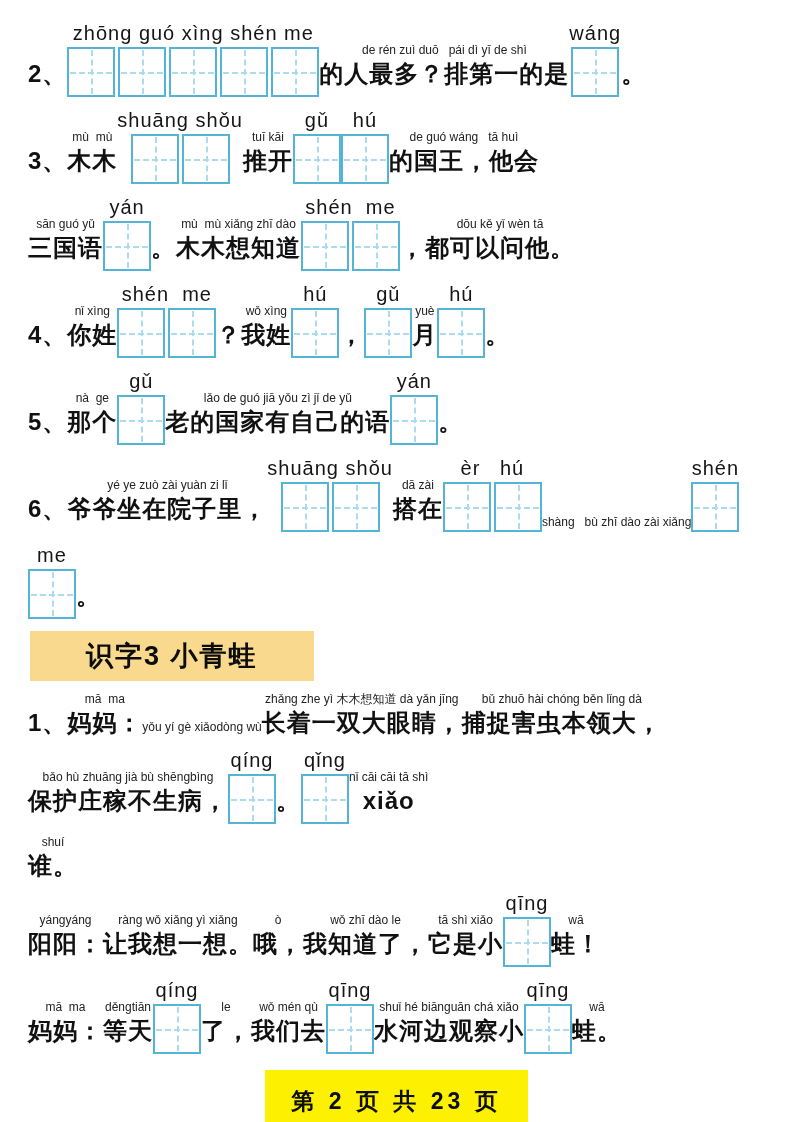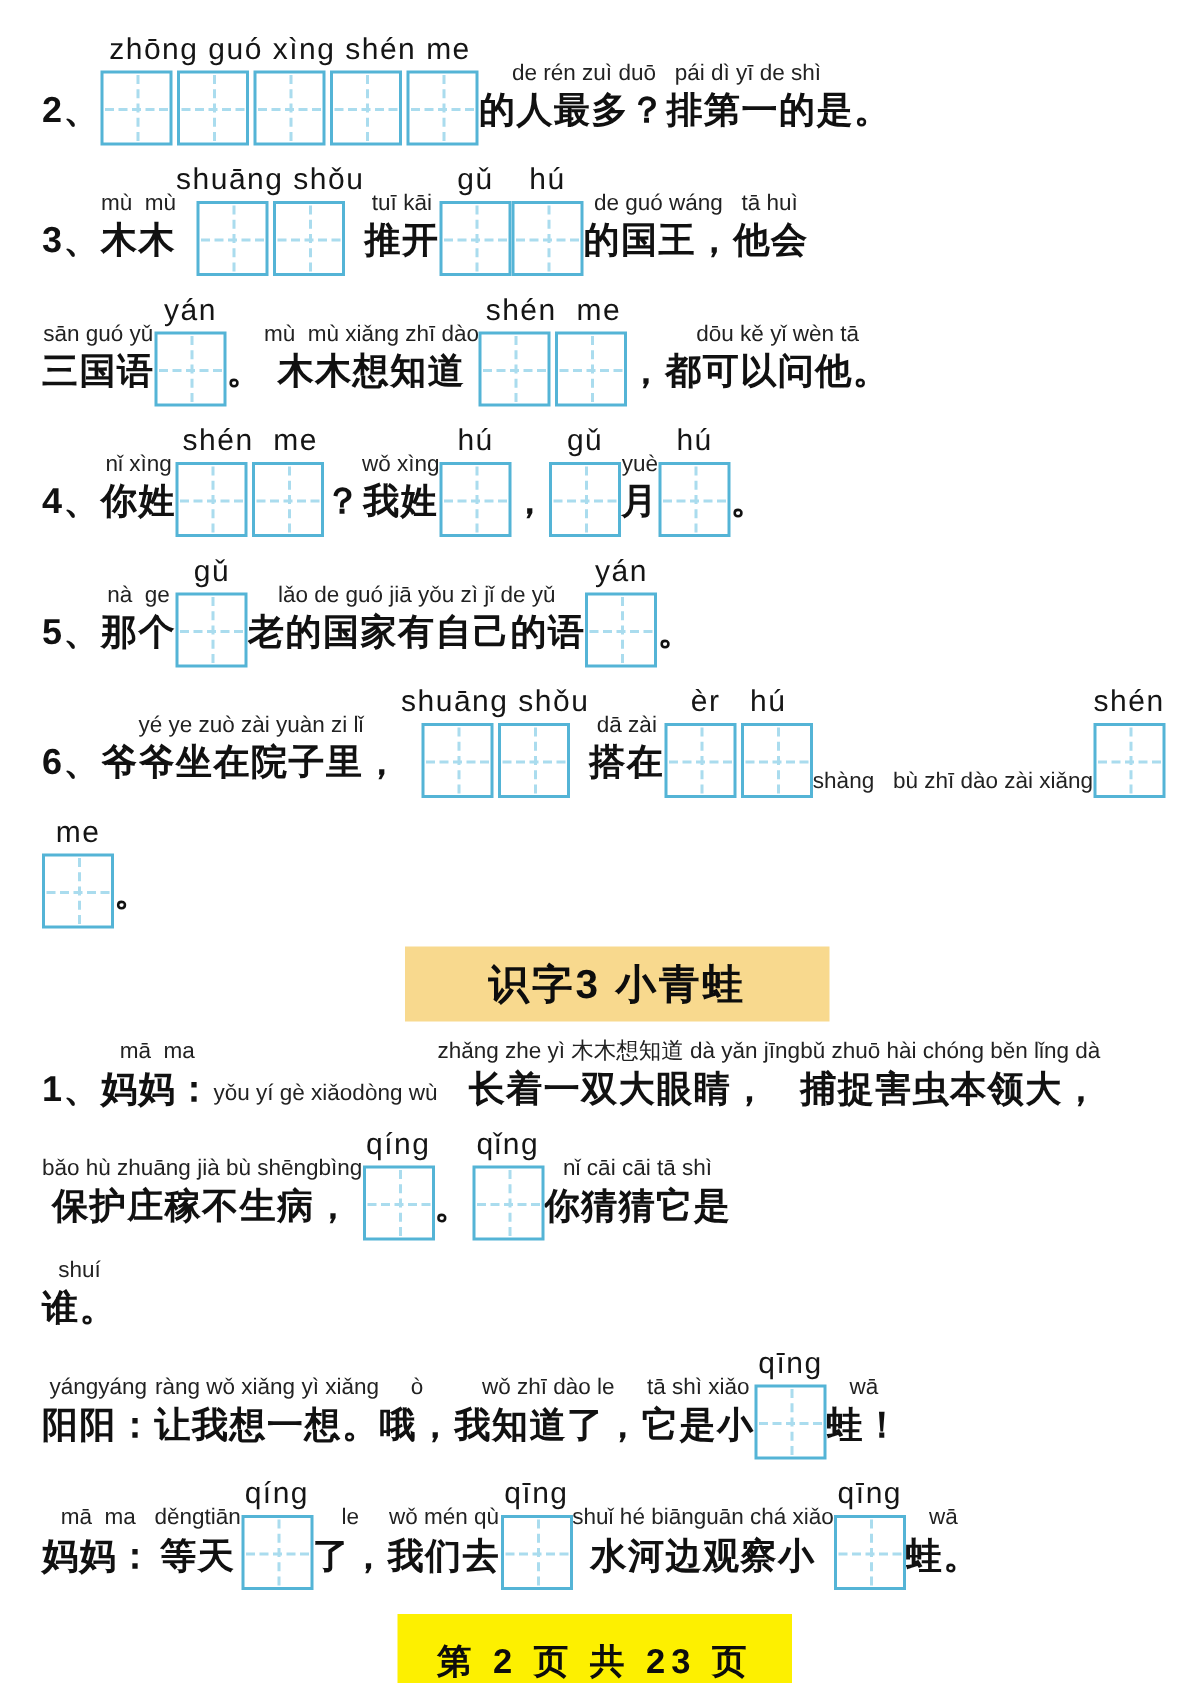--- a/index.html
+++ b/index.html
@@ -21,41 +21,41 @@
     margin:0 8px 12px 28px;
     white-space:nowrap;
   }
   .seg{display:inline-flex;flex-direction:column;align-items:center;justify-content:flex-start;}
   .hz{
     font-size:24px;font-weight:700;letter-spacing:1px;line-height:1.15;
     padding-bottom:9px;white-space:pre;color:var(--ink);
   }
   .line.noboxes .hz{padding-bottom:0;}
   .pinyin-small{
-    font-size:15px;line-height:1.1;margin-bottom:3px;color:#222;
+    font-size:12px;line-height:1.1;margin-bottom:3px;color:#222;
     white-space:pre;text-align:center;
   }
   .pinyin-big{
     font-size:20px;line-height:1.1;margin-bottom:3px;color:#151515;
     white-space:pre;text-align:center;letter-spacing:1px;
   }
   .boxes{display:flex;gap:3px;}
   .tian{
     width:44px;height:46px;border:2px solid var(--box-border);
     position:relative;background:#ffffff;box-sizing:content-box;
   }
   .tian::before{
     content:"";position:absolute;left:1px;right:1px;top:50%;
     border-top:2px dashed var(--box-dash);
   }
   .tian::after{
     content:"";position:absolute;top:1px;bottom:1px;left:50%;
     border-left:2px dashed var(--box-dash);
   }
-  .header-wrap{text-align:center;margin:4px 0 12px 0;padding-left:30px;}
+  .header-wrap{margin:4px 0 12px 0;padding-left:30px;}
   .section-header{
     display:inline-block;background:var(--header-bg);
     font-size:27px;font-weight:700;letter-spacing:2px;
     padding:7px 56px;color:#0d0d0d;
   }
   .footer-wrap{text-align:center;margin-top:16px;}
   .page-footer{
     display:inline-block;background:var(--footer-bg);
     font-size:23px;font-weight:700;letter-spacing:4px;
     padding:16px 26px;color:#0d0d0d;
@@ -85,20 +85,26 @@
           <span class="tian"></span>
           <span class="tian"></span>
           <span class="tian"></span>
           <span class="tian"></span>
           <span class="tian"></span>
         </span>
       </span>
       <span class="seg">
         <span class="pinyin-small">de rén zuì duō   pái dì yī de shì</span>
         <span class="hz">的人最多？排第一的是</span>
+      </span>
+      <span class="seg">
+        <span class="pinyin-big">wáng</span>
+        <span class="boxes">
+          <span class="tian"></span>
+        </span>
       </span>
       <span class="hz">。</span>
     </div>
   <div class="line">
       <span class="hz">3、</span>
       <span class="seg">
         <span class="pinyin-small">mù  mù</span>
         <span class="hz">木木</span>
       </span>
       <span class="seg">
@@ -304,21 +310,21 @@
       </span>
       <span class="hz">。</span>
       <span class="seg">
         <span class="pinyin-big">qǐng</span>
         <span class="boxes">
           <span class="tian"></span>
         </span>
       </span>
       <span class="seg">
         <span class="pinyin-small">nǐ cāi cāi tā shì</span>
-        <span class="hz">你猜猜它是</span>
+        <span class="hz">xiǎo</span>
       </span>
     </div>
   <div class="line noboxes">
       <span class="seg">
         <span class="pinyin-small">shuí</span>
         <span class="hz">谁。</span>
       </span>
     </div>
   <div class="line">
       <span class="seg">

